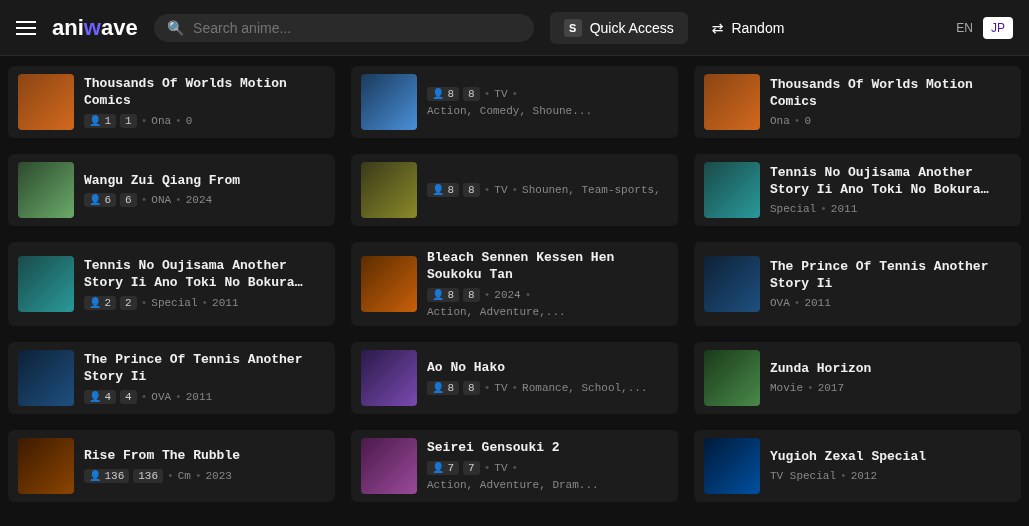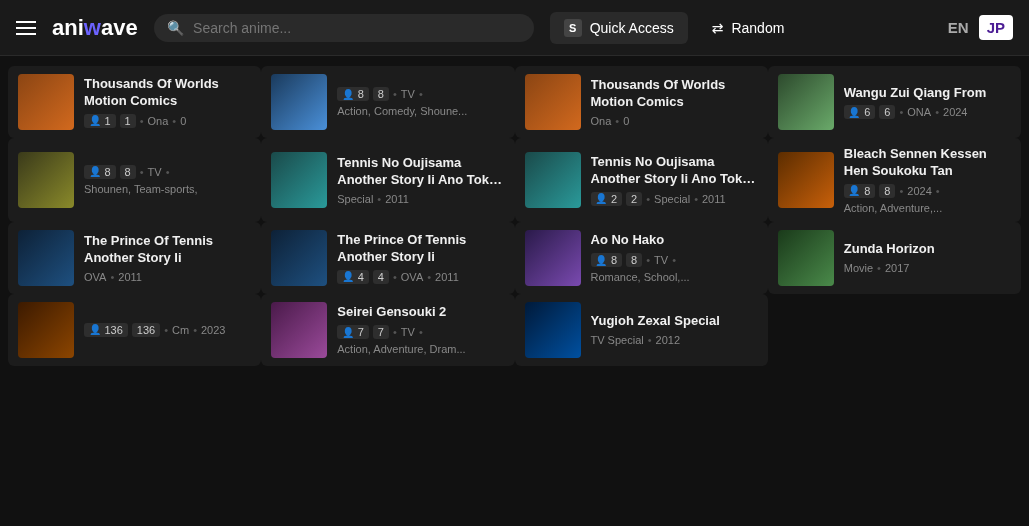--- a/index.html
+++ b/index.html
@@ -106,39 +106,40 @@
     .lang-switcher {
       display: flex;
       align-items: center;
       gap: 2px;
       margin-left: auto;
     }
     .lang-btn {
       border: none;
       border-radius: 4px;
       padding: 4px 8px;
-      font-size: 15px;
+      font-size: 12px;
       cursor: pointer;
-      font-weight: bold;
+      font-weight: normal;
     }
     .lang-btn.active {
       background: #fff;
       color: #4c1d95;
     }
     .lang-btn.inactive {
       background: transparent;
       color: #aaa;
     }
 
     
     .main {
       padding: 10px 8px;
       display: grid;
-      grid-template-columns: repeat(4, 1fr);
-      gap: 0;
+      grid-template-columns: repeat(3, 1fr);
+      gap: 16px;
+      font-family: Liberation Mono, monospace;
     }
 
     .card {
       background: #1c1c1c;
       border-radius: 6px;
       display: flex;
       align-items: center;
       padding: 8px 10px;
       gap: 10px;
       cursor: pointer;
@@ -443,20 +444,21 @@
 
         <span>Movie</span>
         <span class="dot">•</span>
       <span>2017</span>
       </div>
     </div>
   </div>
     <div class="card">
     <div class="card-thumb t11"></div>
     <div class="card-info">
+      <div class="card-title">Rise From The Rubble</div>
       <div class="card-meta">
 
       <span class="badge">
         <span class="icon-sm">👤</span>
         136
       </span>
       <span class="badge">136</span>
       <span class="dot">•</span>
 
         <span>Cm</span>

